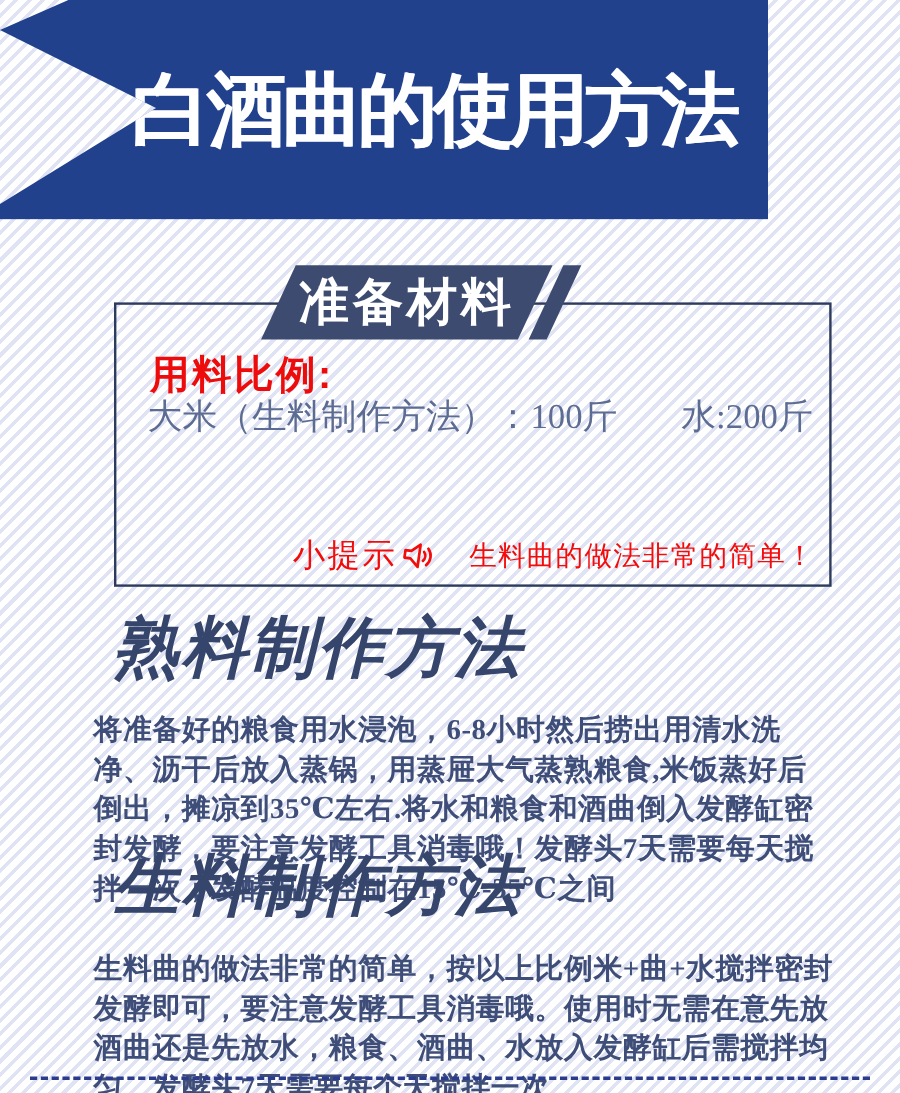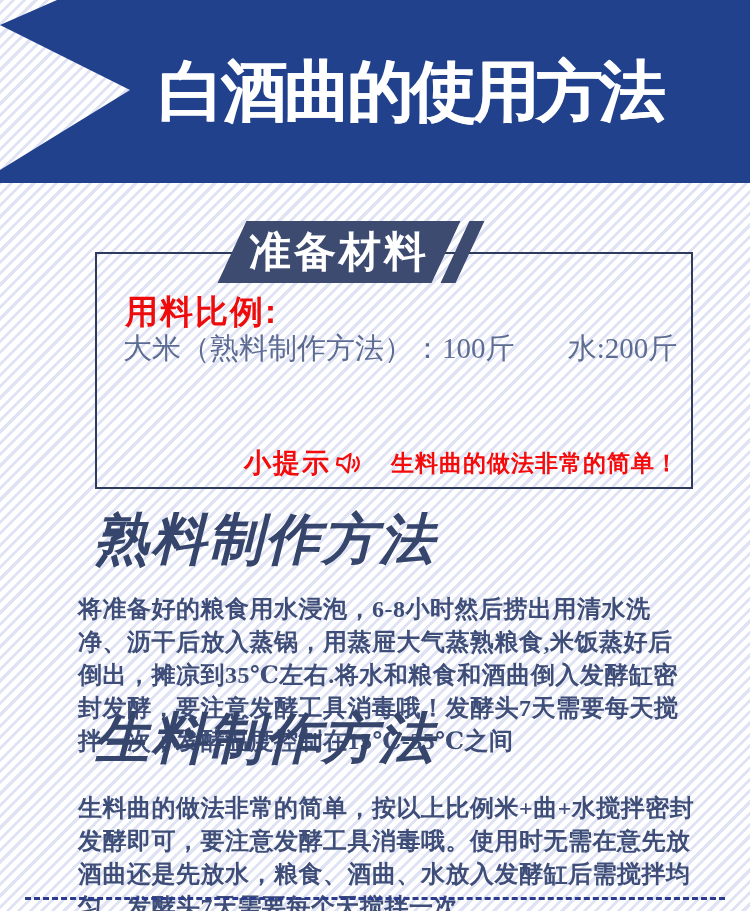--- a/index.html
+++ b/index.html
@@ -6,24 +6,24 @@
   .page{
     position:relative;
     width:750px;height:911px;
     overflow:hidden;
     background:repeating-linear-gradient(135deg,#dfe3f4 0 3px,#ffffff 3px 8px);
     font-family:"Liberation Sans","DejaVu Sans",sans-serif;
   }
 
   
   .hero{
-    position:absolute;left:0;top:0;width:750px;height:183px;
+    position:absolute;left:0;top:0;width:628px;height:183px;
     background:#21418d;
     clip-path:polygon(57px 0,100% 0,100% 100%,0 100%,0 170px,130px 90px,0 25px);
-    display:flex;align-items:center;justify-content:center;
+    display:flex;align-items:center;justify-content:center;padding-left:12px;
   }
   .hero h1{
     margin:0;padding-left:70px;
     color:#ffffff;font-size:66px;font-weight:900;letter-spacing:-3px;
     font-family:"Liberation Sans","DejaVu Sans",sans-serif;
     text-shadow:1px 0 0 #fff;
     white-space:nowrap;
   }
 
   
@@ -65,21 +65,21 @@
     white-space:nowrap;
   }
   .ing-line{height:36px;}
   .ing-line .seg{margin-right:0;}
   .ing-line .gap-lg{margin-left:46px;}
   .ing-line .gap-md{margin-left:28px;}
 
   .tip-row{
     position:absolute;right:12px;bottom:6px;
     display:flex;align-items:center;
-    color:#f40b0b;font-weight:bold;
+    color:#f40b0b;font-weight:normal;
   }
   .tip-prefix{font-size:27px;letter-spacing:2px;}
   .speaker-icon{margin:0 6px 0 2px;transform:rotate(8deg);}
   .tip-text{font-size:23px;margin-left:22px;letter-spacing:1px;}
 
   
   .method{
     position:absolute;left:78px;width:618px;
     color:#3e4e78;
   }
@@ -118,21 +118,21 @@
       <span>准备材料</span>
     </div>
     <div class="mb-tip-piece"></div>
   </div>
 
   <section class="materials-box">
     <div class="ratio-label">用料比例:</div>
 
     <div class="ing-lines">
       <div class="ing-line">
-        <span class="seg">大米（熟料制作方法）：100斤</span>
+        <span class="seg">大米（生料制作方法）：100斤</span>
         <span class="seg gap-lg">水:200斤</span>
       </div>
     </div>
 
     <div class="tip-row">
       <span class="tip-prefix">小提示</span>
       <svg class="speaker-icon" width="30" height="30" viewBox="0 0 24 24" fill="none" stroke="#f40b0b" stroke-width="1.8" stroke-linejoin="round" stroke-linecap="round">
         <path d="M3.5 9.5 L7.5 9.5 L13 4.5 L13 19.5 L7.5 14.5 L3.5 14.5 Z"></path>
         <path d="M16 9 a4.5 4.5 0 0 1 0 6"></path>
         <path d="M18.5 6.5 a8 8 0 0 1 0 11"></path>

